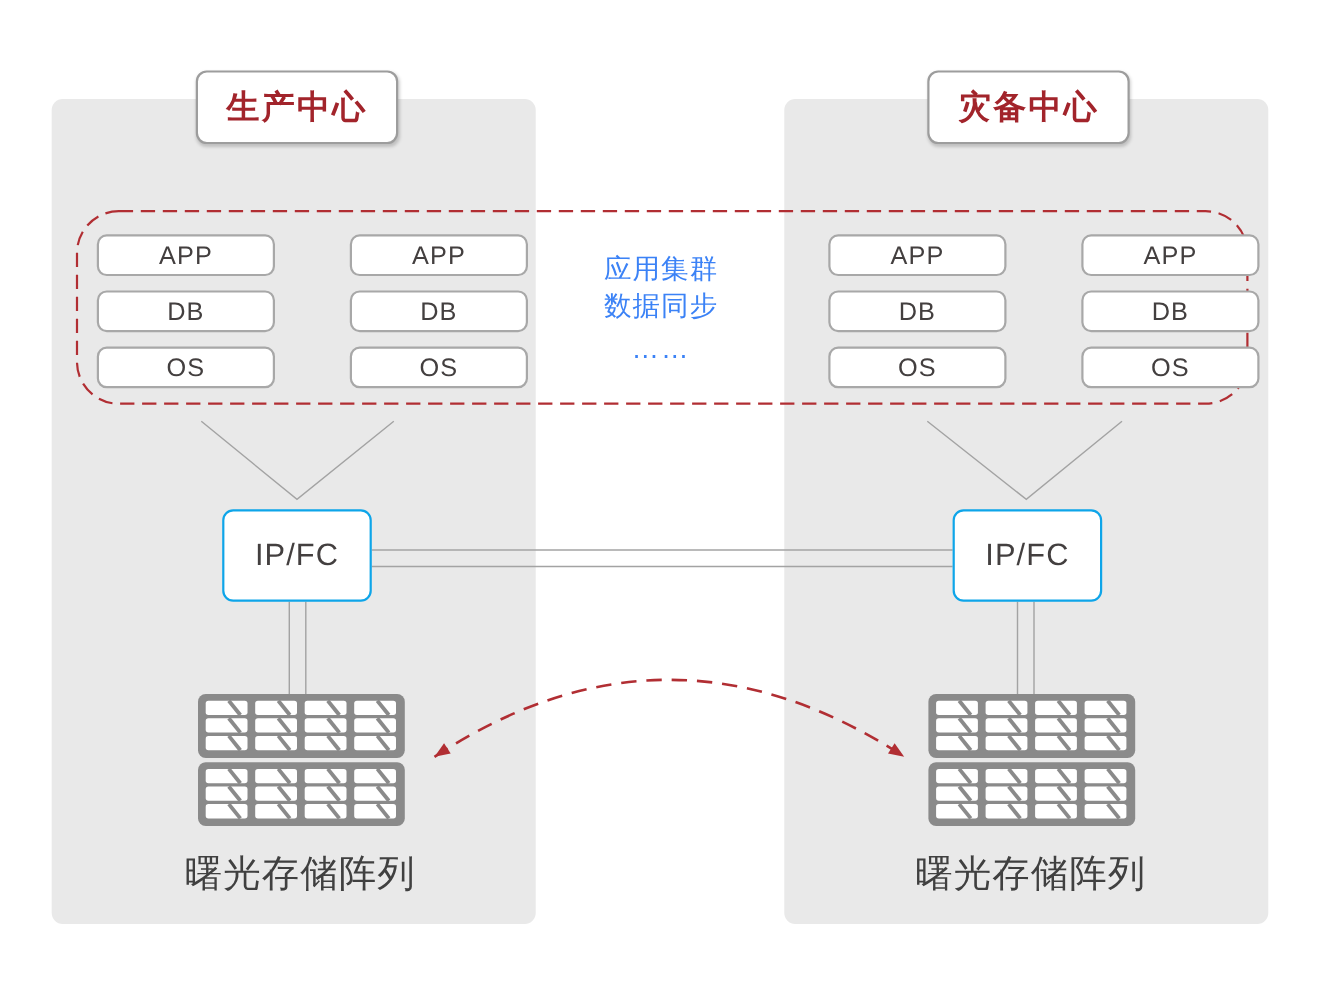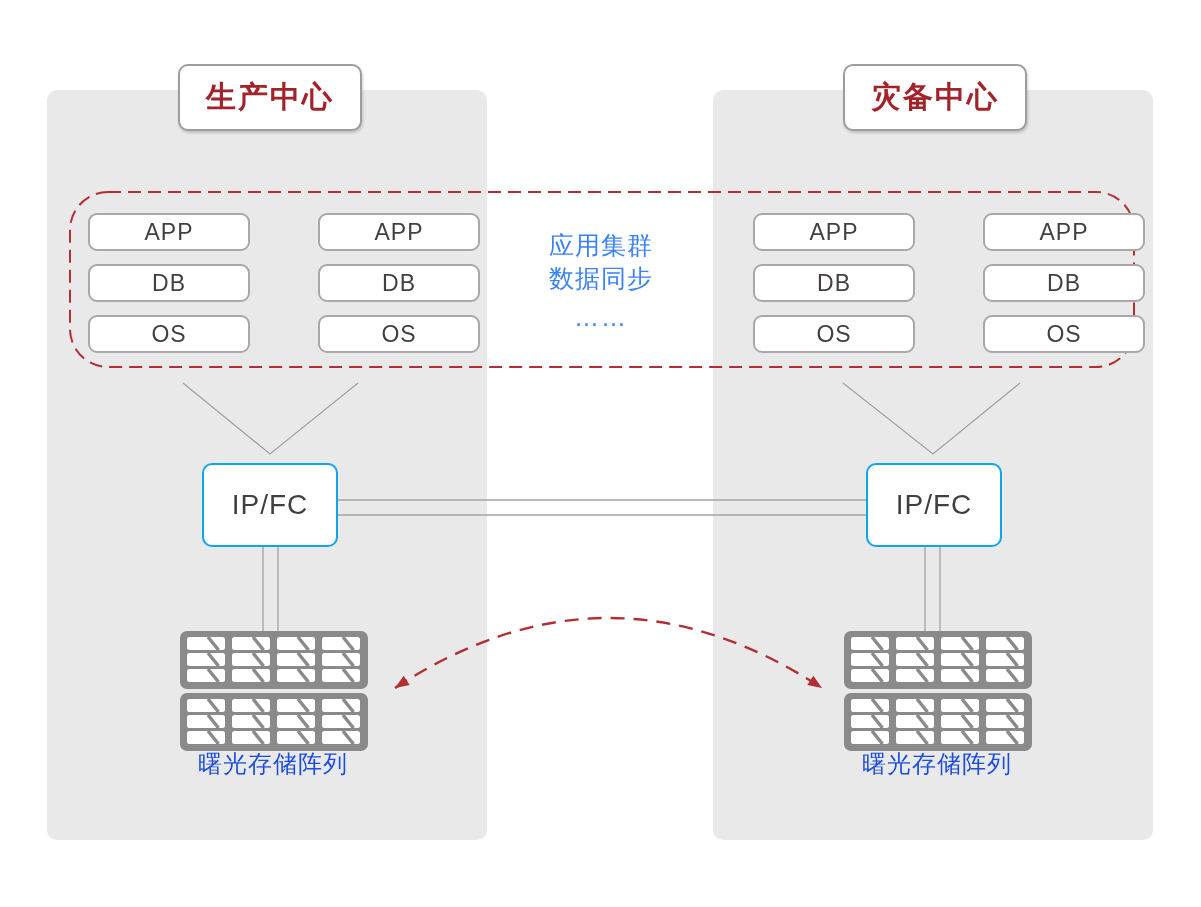--- a/index.html
+++ b/index.html
@@ -36,22 +36,22 @@
   }
   .switch-box{
     position:absolute;top:463px;width:136px;height:84px;background:#fff;
     border:2px solid #0ea5e9;border-radius:10px;z-index:2;box-sizing:border-box;
     display:flex;align-items:center;justify-content:center;
     font-size:28px;color:#433f3f;letter-spacing:1px;
   }
   .switch-left{left:202px;}
   .switch-right{left:866px;}
   .storage-label{
-    position:absolute;top:748px;width:300px;text-align:center;z-index:2;
-    font-size:24px;color:#1d4ed8;letter-spacing:1px;
+    position:absolute;top:771px;width:300px;text-align:center;z-index:2;
+    font-size:34px;color:#404040;letter-spacing:1px;
   }
   .storage-label-left{left:123px;}
   .storage-label-right{left:787px;}
   .cluster-note{
     position:absolute;top:229px;left:451px;width:300px;text-align:center;z-index:2;
     font-size:25px;color:#3b82f6;line-height:33px;letter-spacing:1px;
   }
   .cluster-note .dots{margin-top:6px;font-size:25px;letter-spacing:2px;}
   .sync-label{
     position:absolute;top:640px;left:472px;width:260px;text-align:center;z-index:2;

